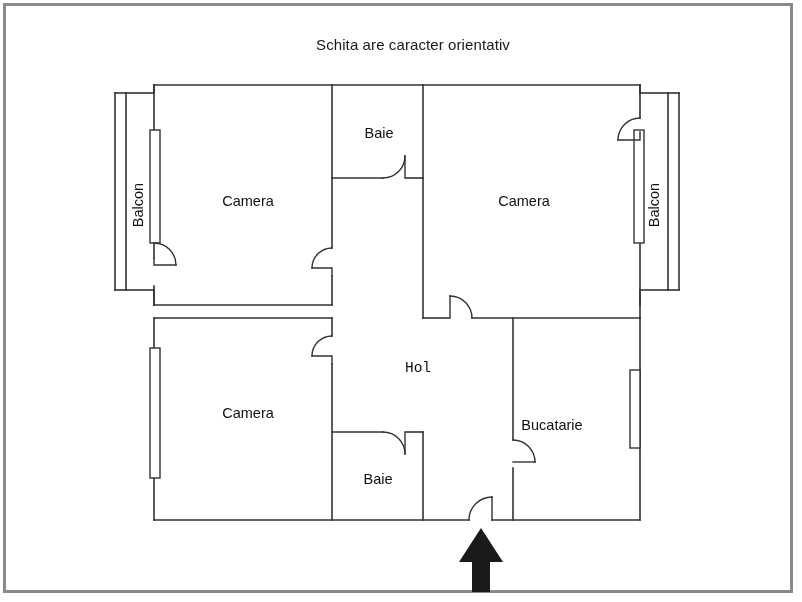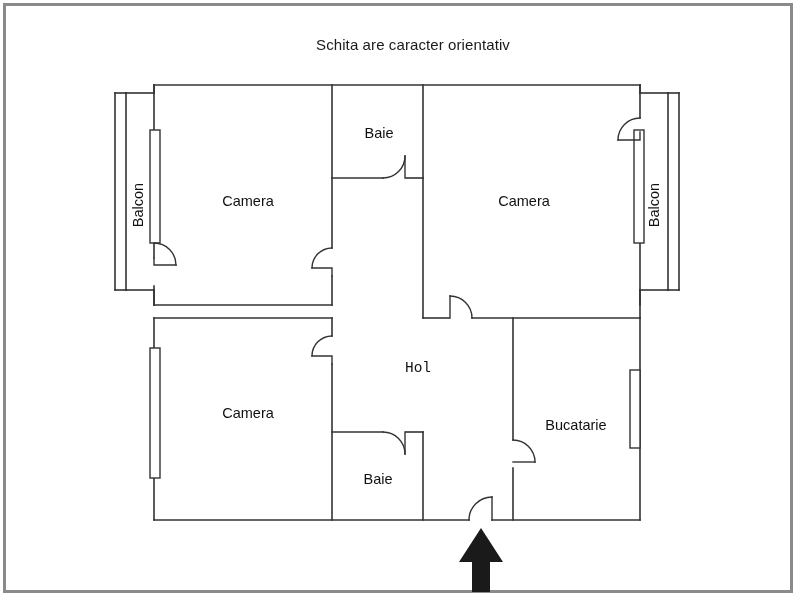--- a/index.html
+++ b/index.html
@@ -171,19 +171,19 @@
   <div class="room-label" style="left:379px; top:133px;">Baie</div>
 
   <div class="room-label" style="left:524px; top:201px;">Camera</div>
 
   <div class="room-label" style="left:248px; top:413px;">Camera</div>
 
   <div class="room-label" style="left:418px; top:368px;font-family:Liberation Mono, monospace;">Hol</div>
 
   <div class="room-label" style="left:378px; top:479px;">Baie</div>
 
-  <div class="room-label" style="left:576px; top:425px;">Bucatarie</div>
+  <div class="room-label" style="left:552px; top:425px;">Bucatarie</div>
 
   <div class="room-label vertical" style="left:138px; top:205px;">Balcon</div>
 
   <div class="room-label vertical" style="left:654px; top:205px;">Balcon</div>
 
 </div>
 
 </body></html>

